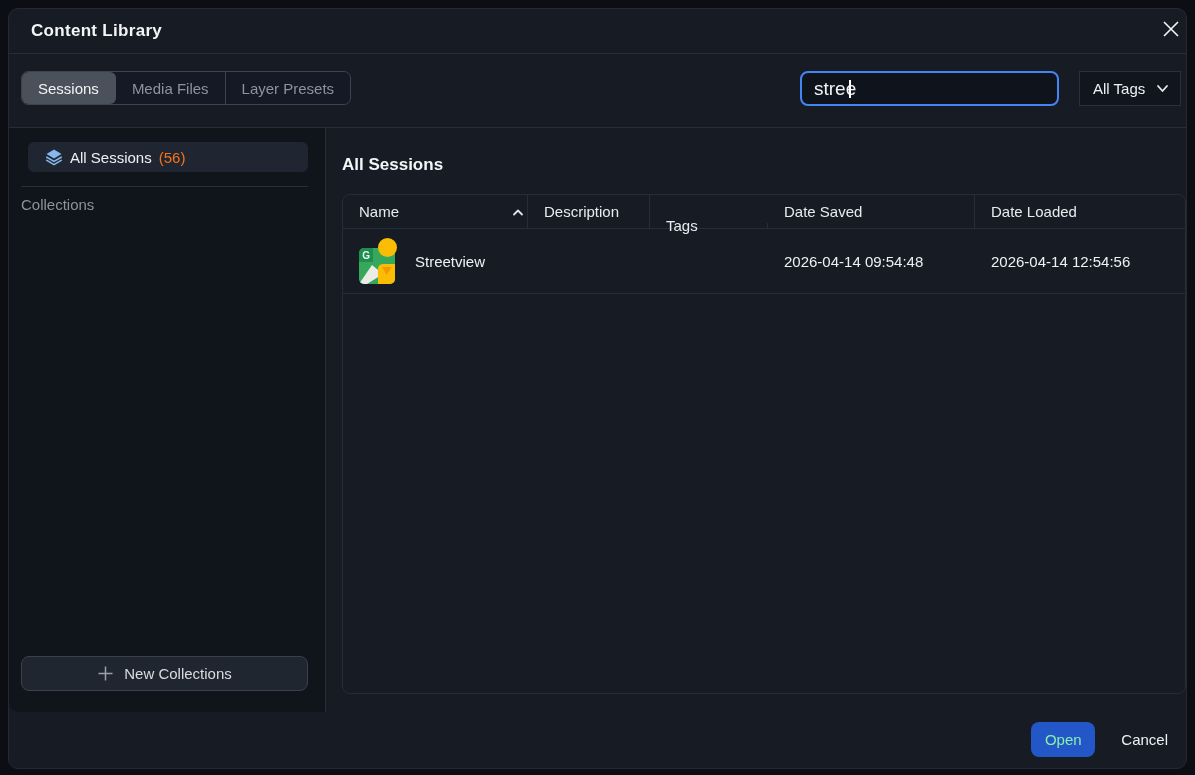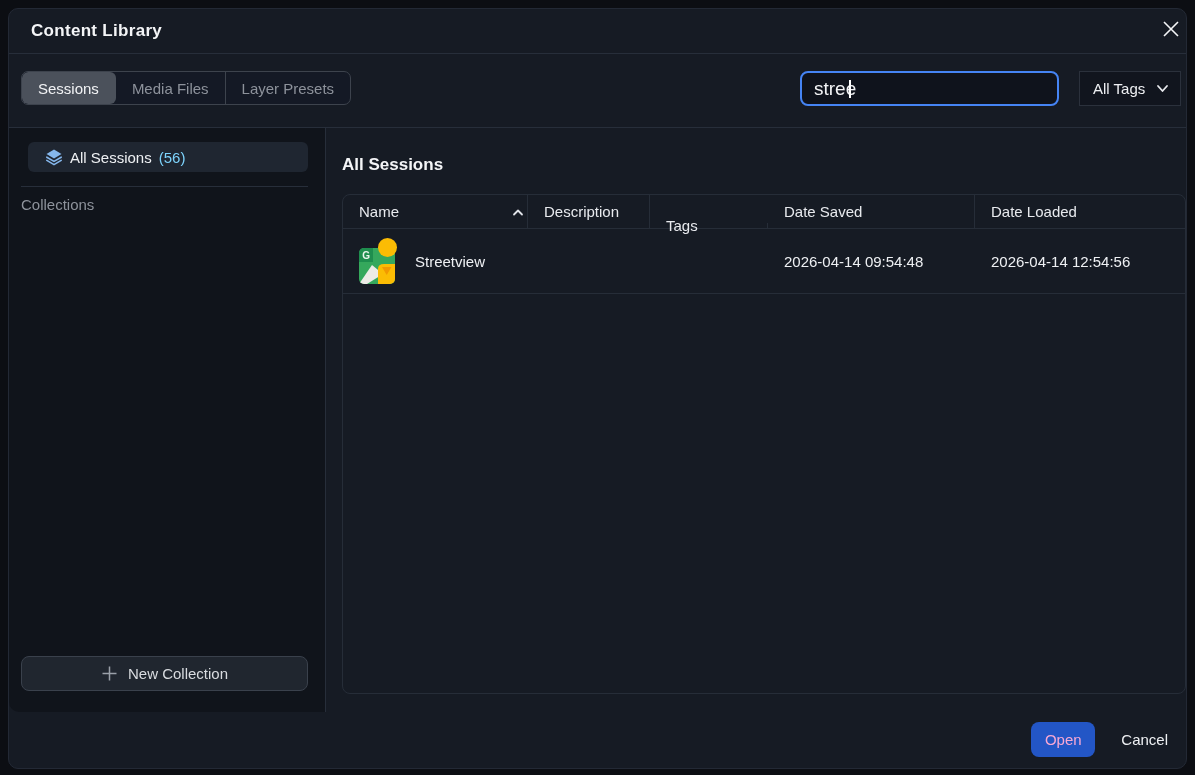--- a/index.html
+++ b/index.html
@@ -45,21 +45,21 @@
              padding:0 10px 0 13px; color:#eef0f3; font-size:15px; cursor:pointer; }
 
   
   .body { position:absolute; left:0; right:0; top:119px; height:584px; display:flex; }
   .sidebar { width:317px; height:100%; background:#10141b; border-right:1px solid #272e3a;
              position:relative; border-bottom-left-radius:10px; }
   .side-item { position:absolute; left:19px; top:14px; width:280px; height:30px;
                background:#1f2631; border-radius:6px; display:flex; align-items:center;
                padding-left:17px; gap:7px; cursor:pointer; }
   .side-item .lbl { color:#eef0f3; font-size:15px; }
-  .side-item .cnt { color:#7dd3fc; font-size:15px; }
+  .side-item .cnt { color:#f97316; font-size:15px; }
   .side-divider { position:absolute; left:12px; top:58px; width:287px; height:1px; background:#272e3a; }
   .collections { position:absolute; left:12px; top:68px; color:#8d929b; font-size:15px; }
   .new-collection { position:absolute; left:12px; top:528px; width:287px; height:35px;
                     background:#20262f; border:1px solid #3a414c; border-radius:8px;
                     display:flex; align-items:center; justify-content:center; gap:10px;
                     color:#d9dce0; font-size:15px; cursor:pointer; }
 
   .main { flex:1; position:relative; }
   .heading { position:absolute; left:16px; top:27px; color:#f4f5f7; font-size:17px; font-weight:bold; }
   .table { position:absolute; left:16px; top:66px; width:844px; height:500px;
@@ -72,21 +72,21 @@
   .c1 { width:185px; } .c2 { width:122px; } .c3 { width:118px;margin-top:28px; } .c4 { width:207px; } .c5 { width:210px; }
   .trow { display:flex; height:65px; border-bottom:1px solid #262d38; align-items:center; cursor:pointer; }
   .td { padding-left:16px; color:#eef0f3; font-size:15px; display:flex; align-items:center; }
   .td.name { gap:16px; }
 
   
   .footer { position:absolute; left:0; right:0; bottom:0; height:58px;
             display:flex; align-items:center; justify-content:flex-end;
             gap:26px; padding-right:18px; }
   .open-btn { width:64px; height:35px; background:#2356c6; border:none; border-radius:8px;
-              color:#f9a8d4; font-size:15px; cursor:pointer; font-family:"Liberation Sans", sans-serif; }
+              color:#86efac; font-size:15px; cursor:pointer; font-family:"Liberation Sans", sans-serif; }
   .cancel-btn { background:transparent; border:none; color:#eef0f3; font-size:15px;
                 cursor:pointer; font-family:"Liberation Sans", sans-serif; }
 
   svg { display:block; }
 </style>
 </head>
 <body>
 
 <div class="stage">
   <div class="dialog">
@@ -139,21 +139,21 @@
           <span class="cnt">(56)</span>
         </div>
         <div class="side-divider"></div>
         <div class="collections">Collections</div>
         <button class="new-collection">
           <span>
             <svg width="17" height="17" viewBox="0 0 17 17">
               <path d="M8.5 1.5 V15.5 M1.5 8.5 H15.5" stroke="#9aa0a9" stroke-width="1.5" fill="none"></path>
             </svg>
           </span>
-          <span>New Collection</span>
+          <span>New Collections</span>
         </button>
       </aside>
 
       <main class="main">
         <div class="heading">All Sessions</div>
 
         <div class="table">
           <div class="thead">
             <div class="th name c1">
               <span>Name</span>

